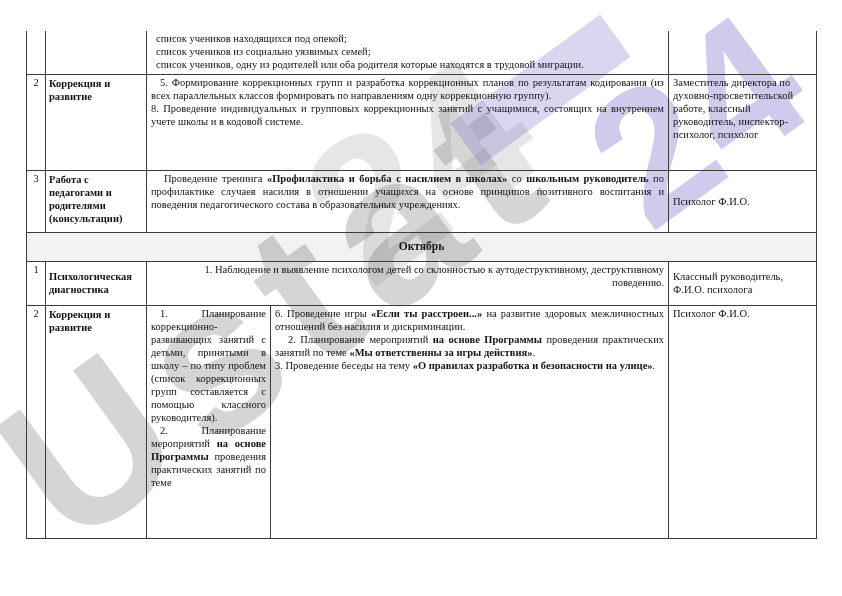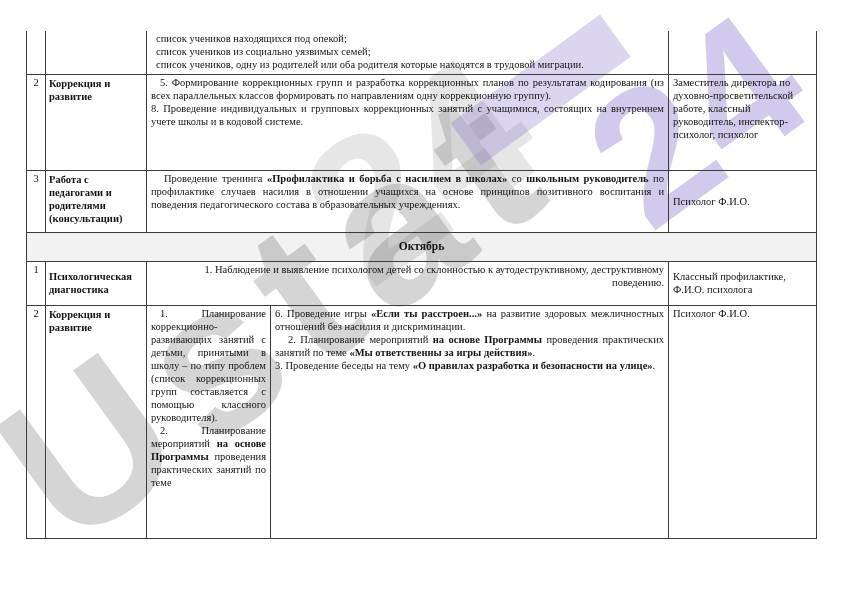--- a/index.html
+++ b/index.html
@@ -105,21 +105,21 @@
       <tr class="r-month">
         <td class="c-month" colspan="5">Октябрь</td>
       </tr>
 
       <tr class="r-o1">
         <td class="c-num">1</td>
         <td class="c-type v-mid">Психологическая диагностика</td>
         <td class="c-desc" colspan="2">
           <p class="noj"><span>1. Наблюдение и выявление психологом детей со склонностью к аутодеструктивному, деструктивному поведению.</span></p>
         </td>
-        <td class="c-resp v-mid">Классный профилактике, Ф.И.О. психолога</td>
+        <td class="c-resp v-mid">Классный руководитель, Ф.И.О. психолога</td>
       </tr>
 
       <tr class="r-o2">
         <td class="c-num">2</td>
         <td class="c-type">Коррекция и развитие</td>
         <td class="c-desc">
           <p class="ind"><span>1. Планирование коррекционно-развивающих занятий с детьми, принятыми в школу – по типу проблем (список коррекционных групп составляется с помощью классного руководителя).</span></p>
           <p class="ind"><span>2. Планирование мероприятий </span><b>на основе Программы</b><span> проведения практических занятий по теме</span></p>
         </td>
         <td class="c-desc">

